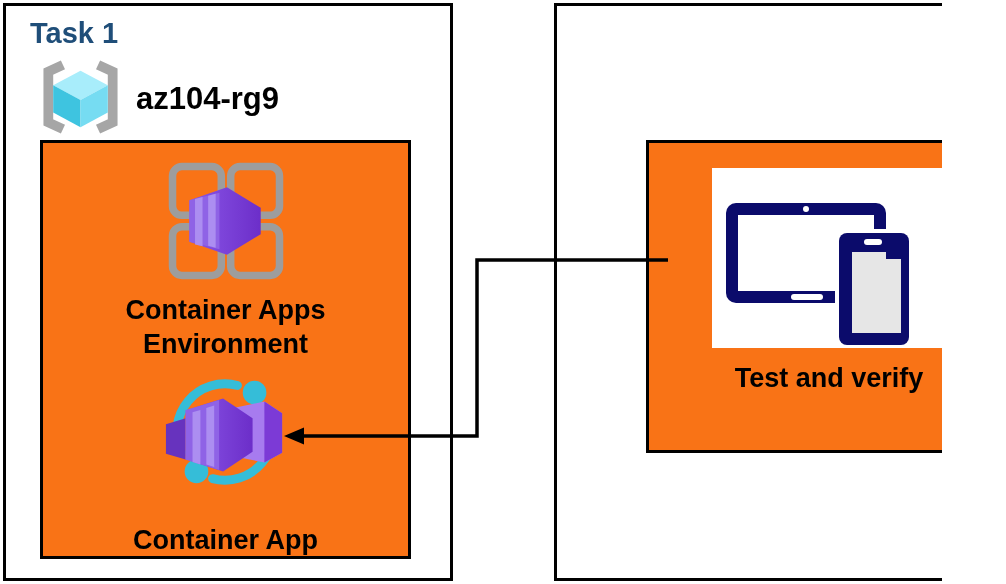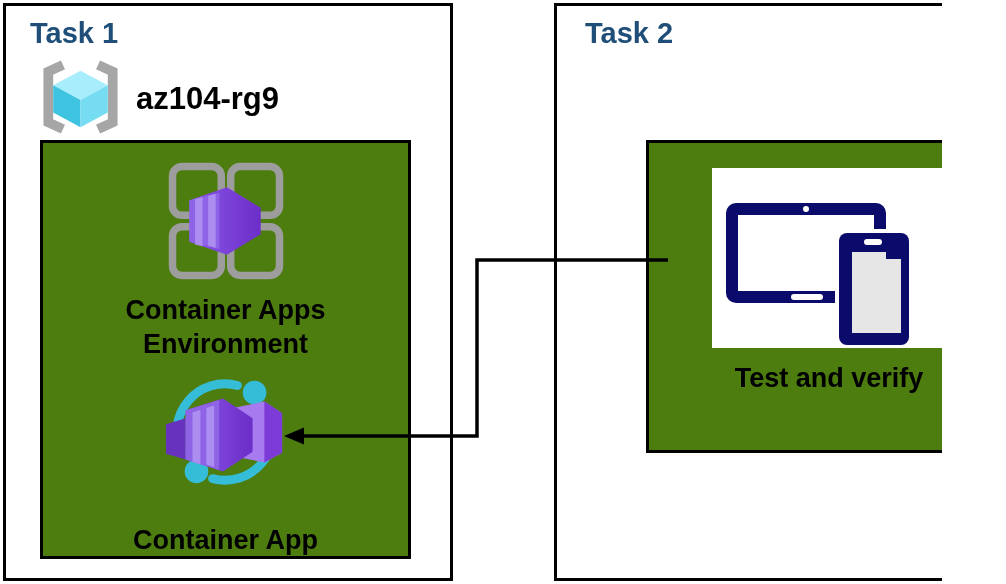--- a/index.html
+++ b/index.html
@@ -41,21 +41,21 @@
     gap: 8px;
   }
   .rg-name {
     font-size: 31px;
     font-weight: 700;
     color: #000000;
   }
 
   .inner-box {
     position: absolute;
-    background: #4d7c0f;
+    background: #f97316;
     border: 3px solid #000000;
   }
   .task1-inner {
     left: 34px;
     top: 134px;
     width: 371px;
     height: 419px;
     display: flex;
     flex-direction: column;
     align-items: center;
@@ -166,21 +166,20 @@
           <polygon points="24,42 58,31.5 58,102.5 24,92" fill="#8F63E6"></polygon>
           <polygon points="31,44 39,41.5 39,97 31,94.5" fill="#AC8EF1"></polygon>
           <polygon points="45,39.5 53,37 53,99.5 45,97" fill="#AC8EF1"></polygon>
         </svg>
       </span>
       <div class="diagram-label app-label">Container App</div>
     </div>
   </div>
 
   <div class="task-box task2">
-    <div class="task-title" style="left:28px;">Task 2</div>
 
     <div class="inner-box task2-inner">
       <div class="device-plate">
         <span>
           <svg width="237" height="180" viewBox="0 0 237 180">
             <rect x="14" y="35" width="160" height="100" rx="10" fill="#0B0B6B"></rect>
             <rect x="26" y="47" width="136" height="76" fill="#ffffff"></rect>
             <circle cx="94" cy="41" r="3" fill="#ffffff"></circle>
             <rect x="79" y="126" width="32" height="6" rx="3" fill="#ffffff"></rect>
             <rect x="123" y="61" width="78" height="120" rx="12" fill="#ffffff"></rect>

